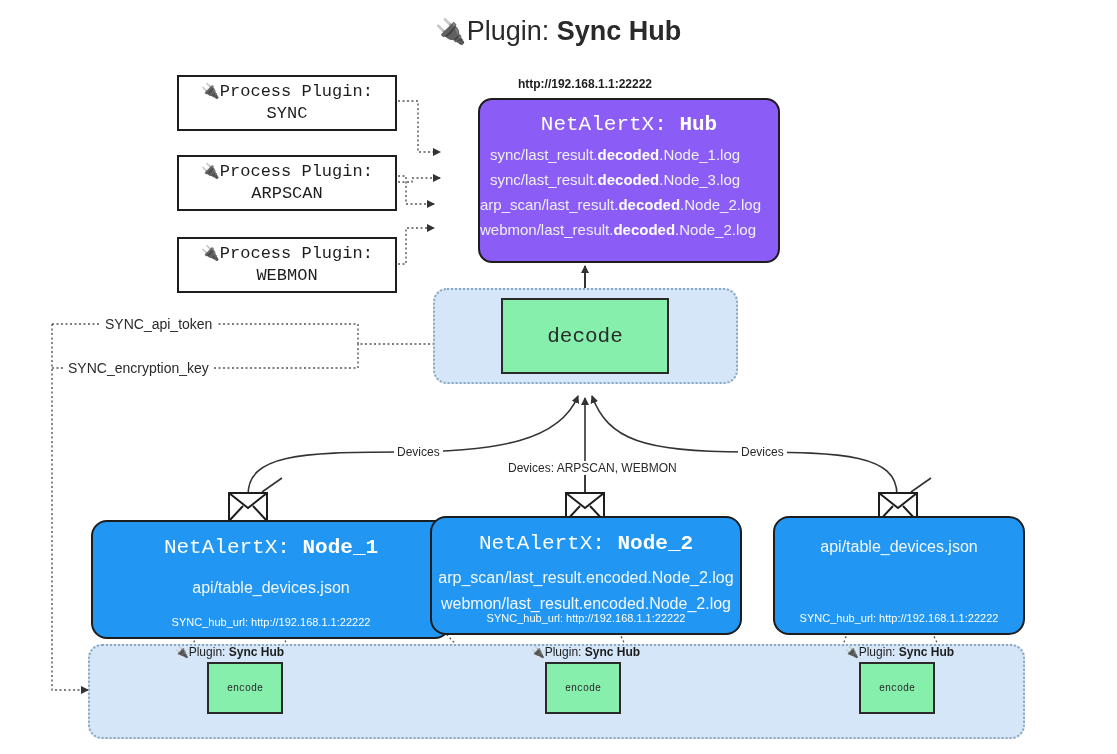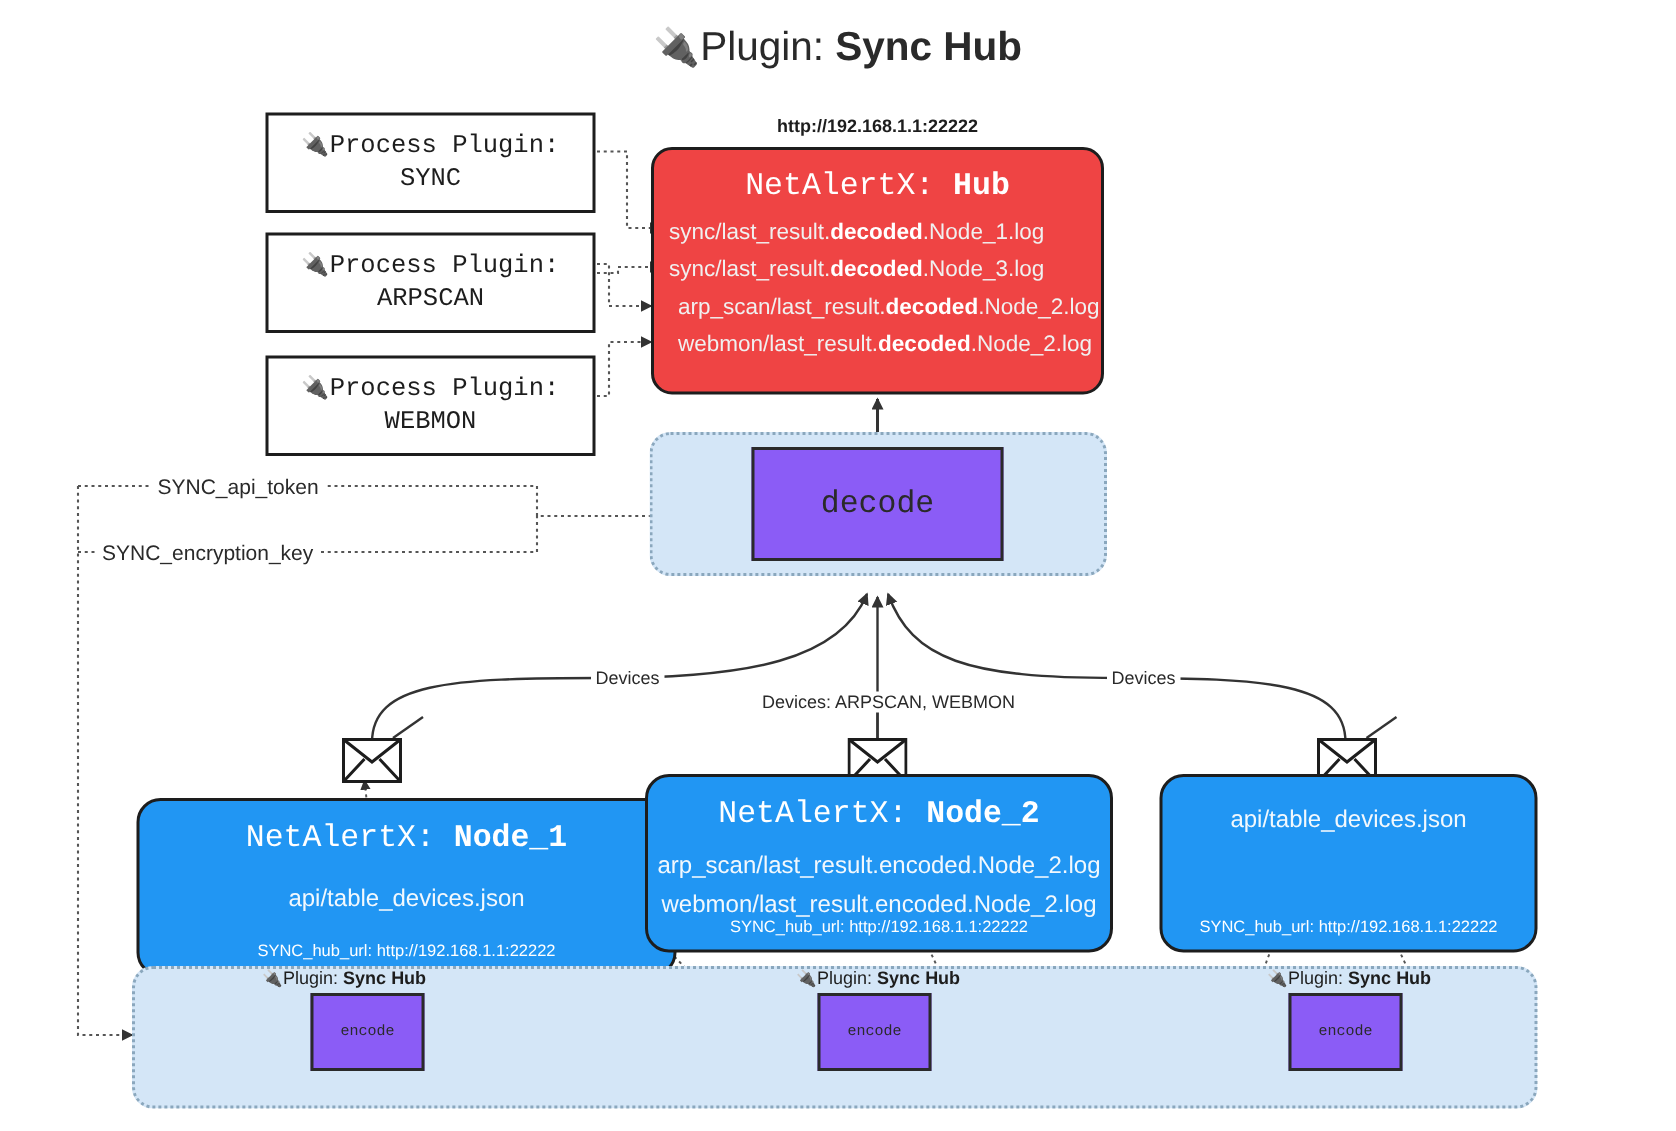--- a/index.html
+++ b/index.html
@@ -36,21 +36,21 @@
     color: #2a2a2a;
     white-space: nowrap;
   }
   .page-title .plug { font-size: 25px; }
   .page-title .bold { font-weight: bold; }
 
   
   .proc-box {
     position: absolute;
     width: 220px;
-    height: 67px;
+    height: 56px;
     border: 2px solid #1d1d1d;
     background: #ffffff;
     box-sizing: border-box;
     font-family: "Liberation Mono", "DejaVu Sans Mono", monospace;
     font-size: 17px;
     color: #1d1d1d;
     display: flex;
     flex-direction: column;
     align-items: center;
     justify-content: center;
@@ -66,57 +66,58 @@
     text-align: center;
     font-size: 12px;
     font-weight: bold;
     color: #1d1d1d;
     white-space: nowrap;
   }
   .hub-box {
     position: absolute;
     border: 2px solid #1d1d1d;
     border-radius: 14px;
-    background: #ef4444;
+    background: #8b5cf6;
     box-sizing: border-box;
     color: #ffffff;
     overflow: hidden;
+    margin-left: 44px;
   }
   .hub-title {
     text-align: center;
     font-family: "Liberation Mono", "DejaVu Sans Mono", monospace;
     font-size: 21px;
     margin-top: 13px;
     margin-bottom: 7px;
     white-space: nowrap;
   }
   .hub-title .bold { font-weight: bold; }
   .hub-line {
     font-size: 15px;
     color: #f0f0f0;
     white-space: nowrap;
     padding-left: 10px;
     line-height: 1.66;
   }
   .hub-line b { color: #ffffff; }
-  .hub-line.wide { padding-left: 16px; }
+  .hub-line.wide { padding-left: 0; }
 
   
   .blue-container {
     position: absolute;
     background: #d4e6f7;
     border: 2px dotted #8aa7bd;
     border-radius: 14px;
     box-sizing: border-box;
   }
 
   
   .proc-white {
     position: absolute;
-    background: #8b5cf6;
+    background: #86efac;
     border: 2px solid #2a2a2a;
     box-sizing: border-box;
     display: flex;
     align-items: center;
     justify-content: center;
     color: #2a2a2a;
     font-family: "Liberation Mono", "DejaVu Sans Mono", monospace;
   }
   .decode-box { font-size: 21px; }
   .encode-box { font-size: 10px; }
@@ -287,21 +288,21 @@
       <rect x="1" y="1" width="38" height="28" fill="#ffffff" stroke="#1d1d1d" stroke-width="2"></rect>
       <path d="M1,1 L20,16 L39,1" fill="none" stroke="#1d1d1d" stroke-width="2"></path>
       <path d="M1,29 L15,14 M39,29 L25,14" fill="none" stroke="#1d1d1d" stroke-width="2"></path>
     </svg>
     <svg class="envelope" style="left:878px; top:492px;" viewBox="0 0 40 30">
       <rect x="1" y="1" width="38" height="28" fill="#ffffff" stroke="#1d1d1d" stroke-width="2"></rect>
       <path d="M1,1 L20,16 L39,1" fill="none" stroke="#1d1d1d" stroke-width="2"></path>
       <path d="M1,29 L15,14 M39,29 L25,14" fill="none" stroke="#1d1d1d" stroke-width="2"></path>
     </svg>
 
-    <div class="node-box" style="left:91px; top:532px; width:360px; height:119px;">
+    <div class="node-box" style="left:91px; top:520px; width:360px; height:119px;">
       <div class="node-title"><span>NetAlertX: </span><span class="bold">Node_1</span></div>
       <div class="node-lines">
         <div class="node-line">api/table_devices.json</div>
       </div>
       <div class="node-hub-url">SYNC_hub_url: http://192.168.1.1:22222</div>
     </div>
 
     <div class="node-box" style="left:430px; top:516px; width:312px; height:119px;">
       <div class="node-title"><span>NetAlertX: </span><span class="bold">Node_2</span></div>
       <div class="node-lines two">

